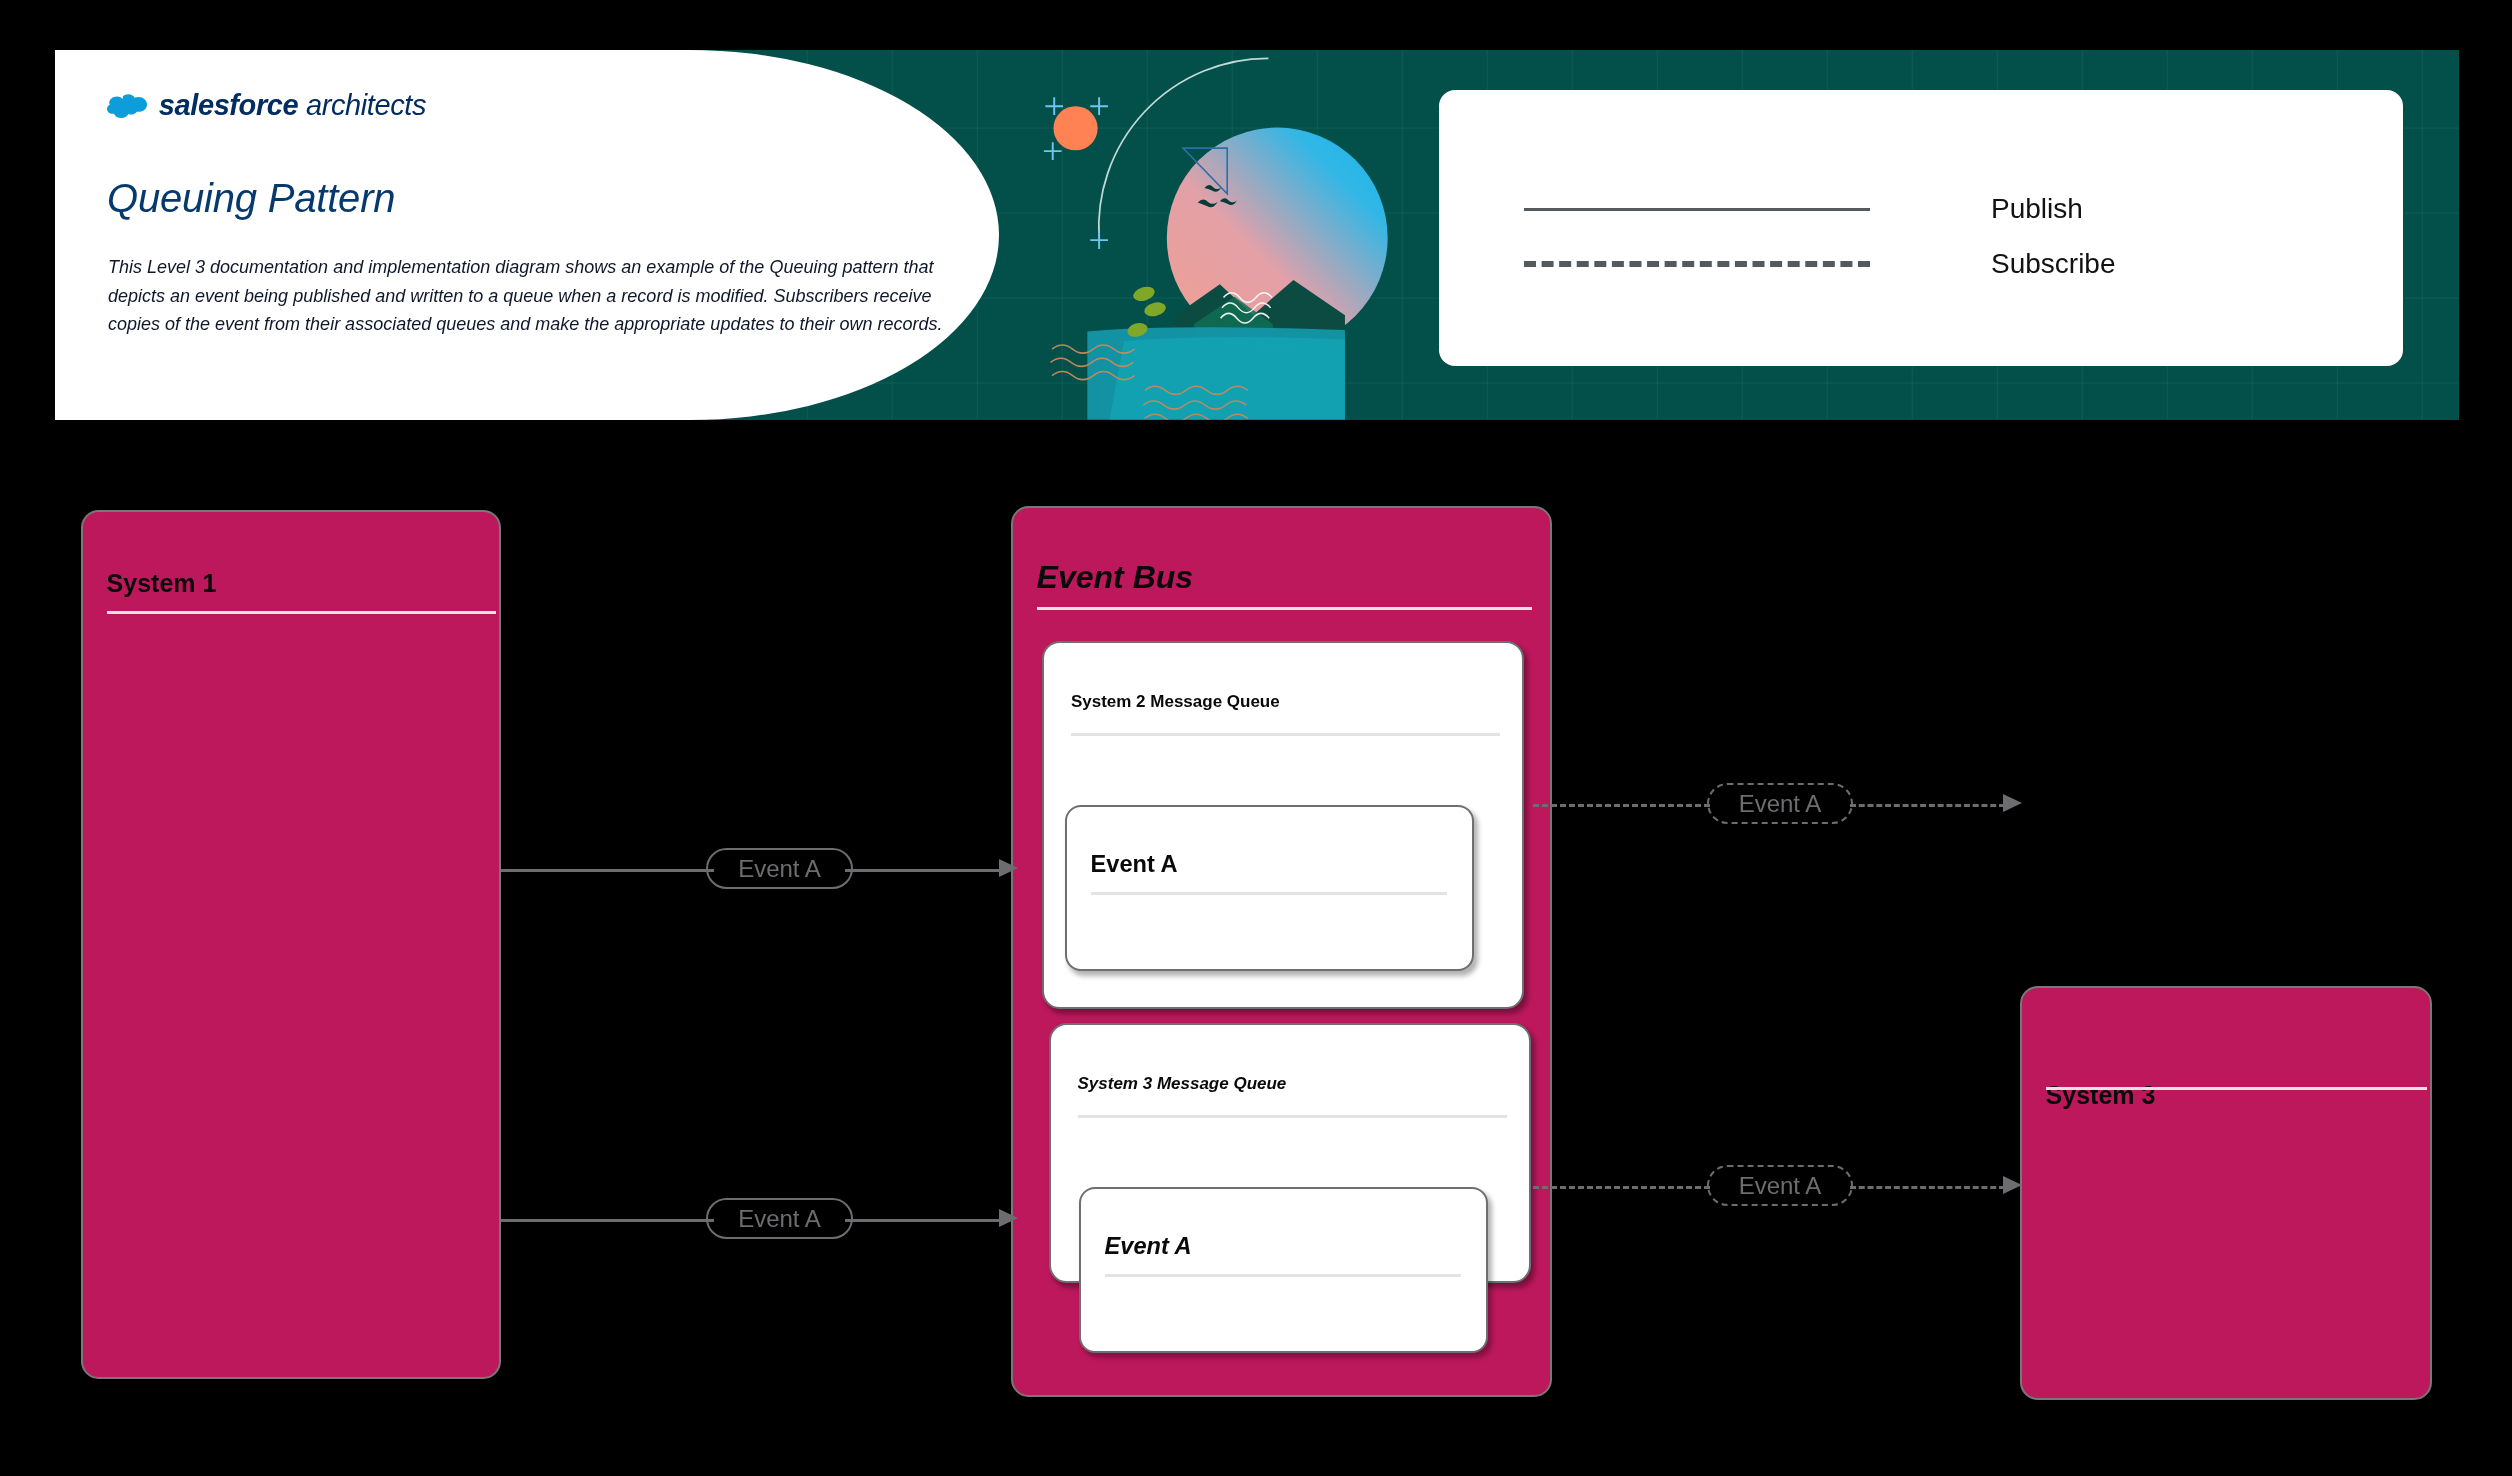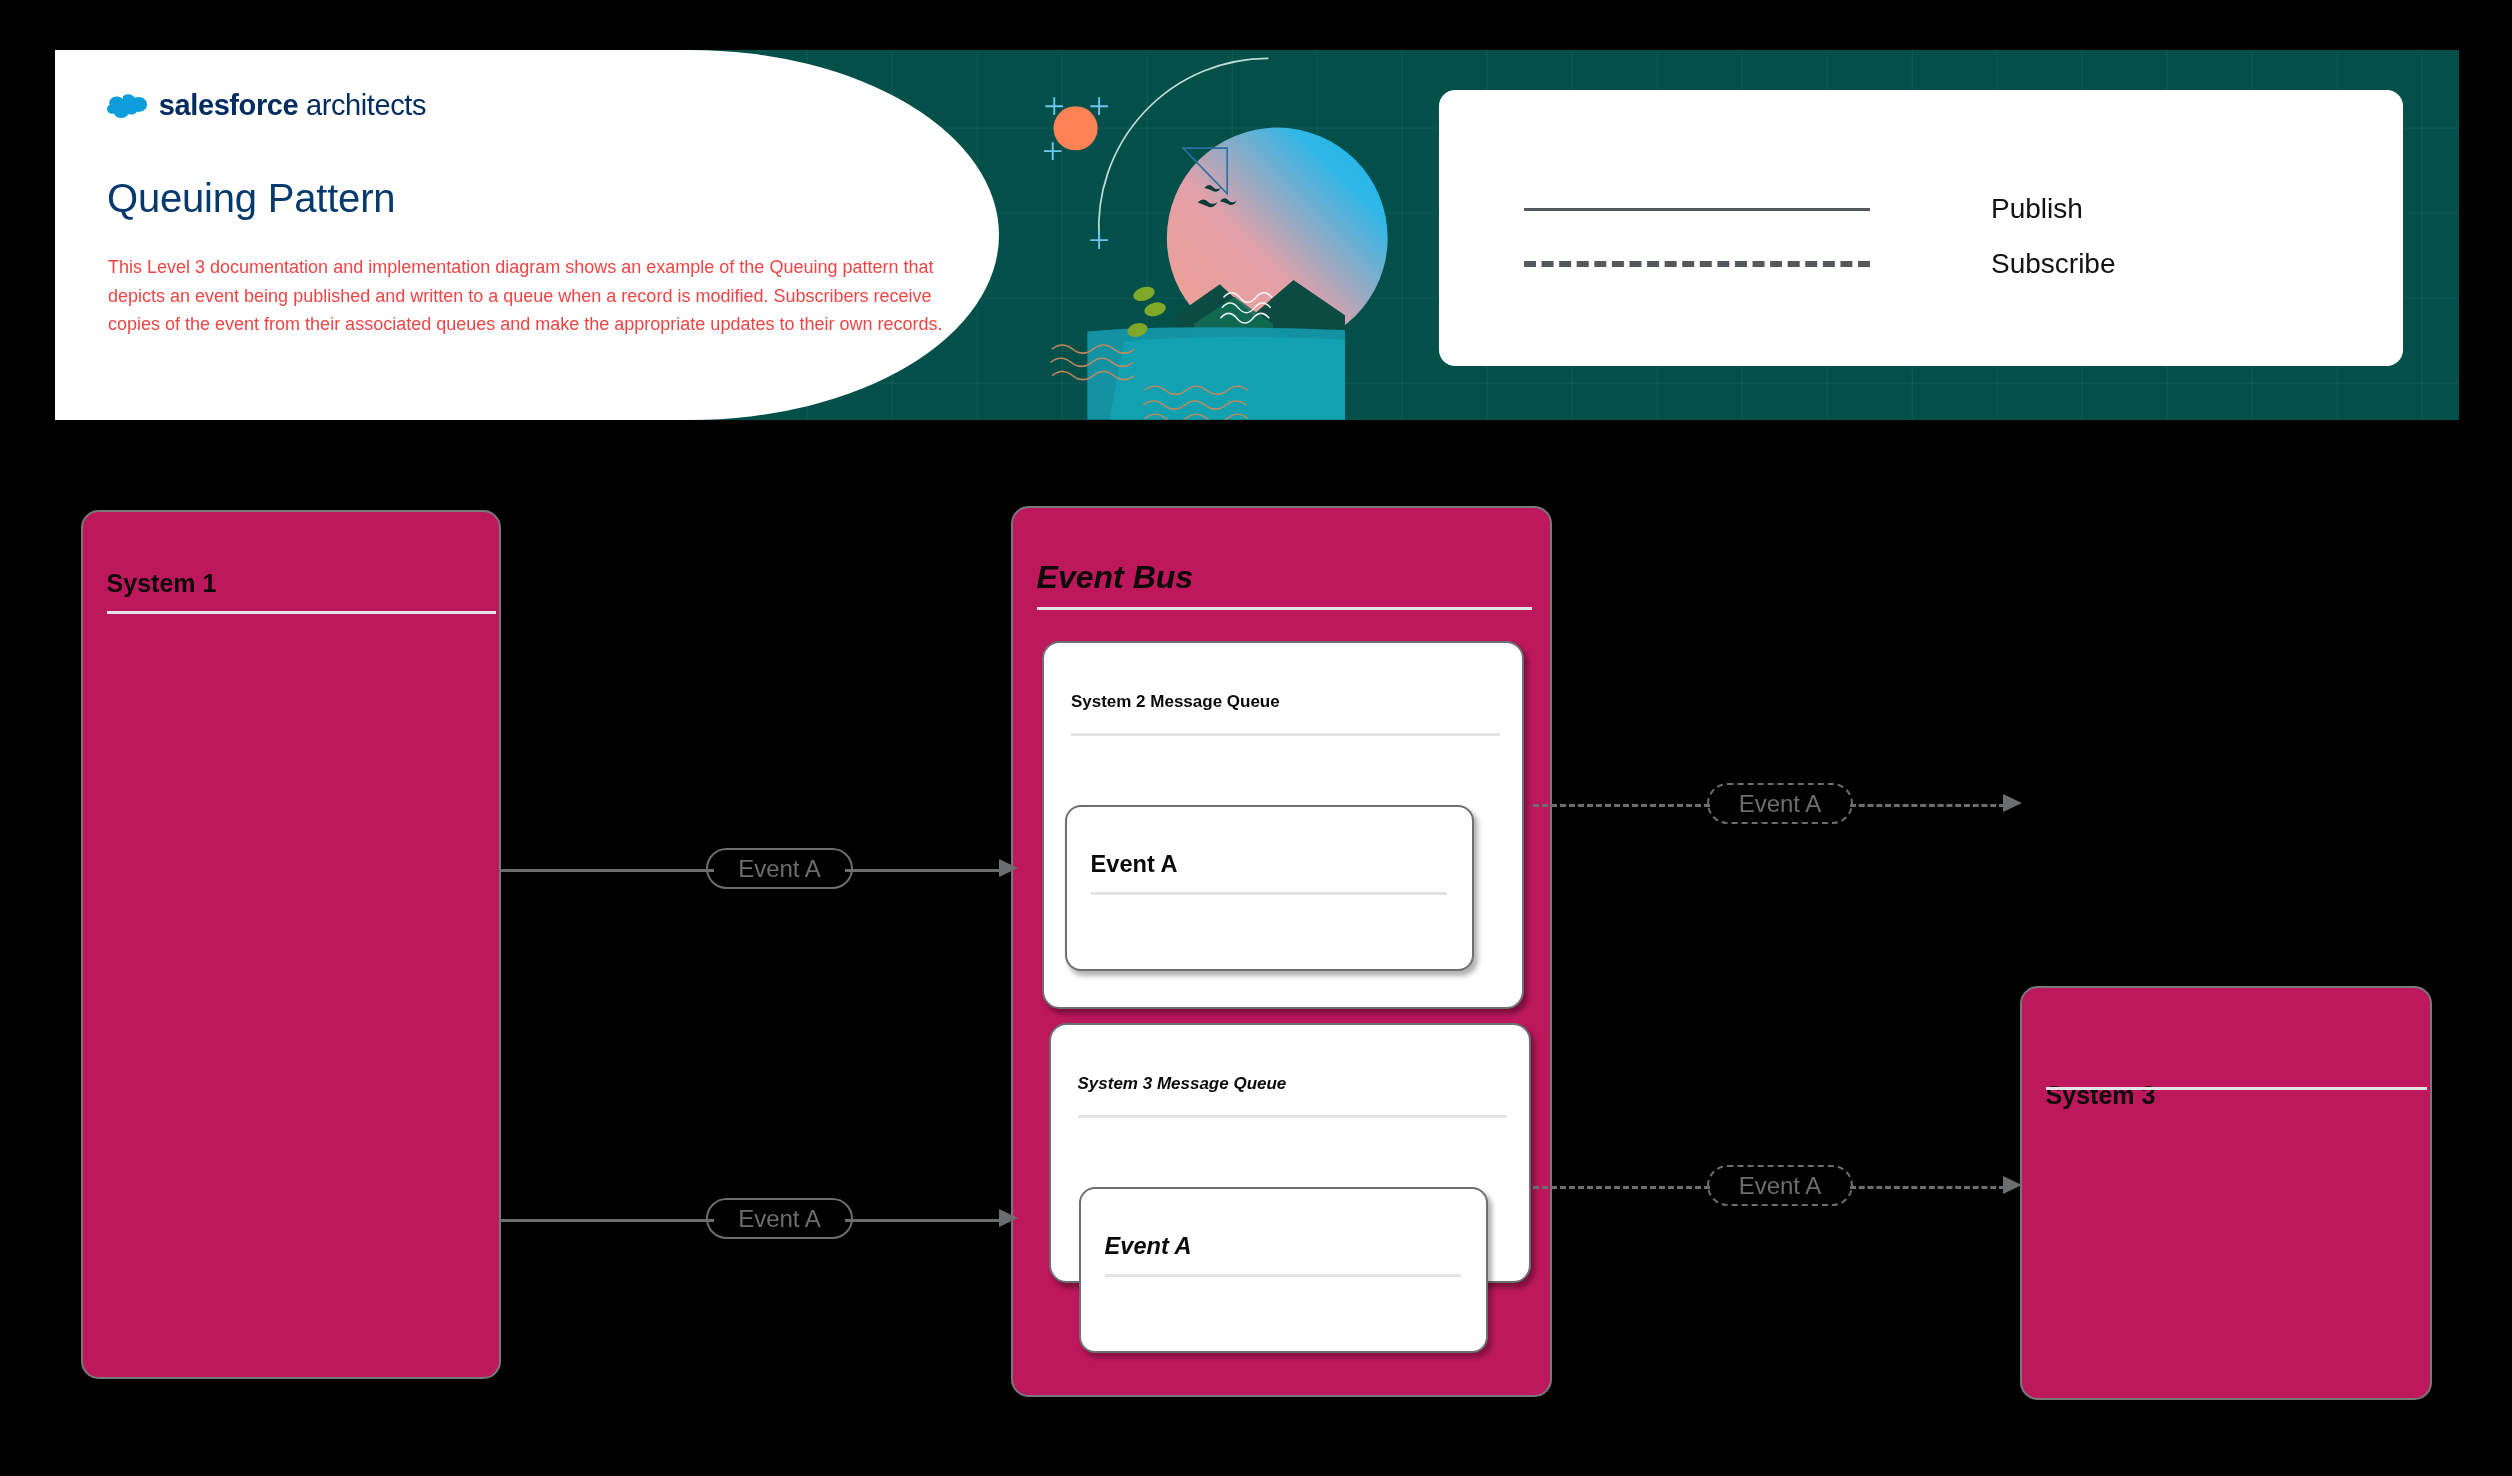--- a/index.html
+++ b/index.html
@@ -30,39 +30,40 @@
 
   
   .info-card {
     position: absolute;
     left: 0px; top: 0px;
     width: 944px; height: 370px;
     background: #ffffff;
     border-radius: 0 309px 309px 0 / 0 185px 185px 0;
     z-index: 4;
     padding: 0;
+    font-style: italic;
   }
   .sf-logo-row {
     position: absolute; left: 52px; top: 41px;
     display: flex; align-items: center; gap: 11.8px;
   }
   .sf-cloud { width: 40px; height: 25px; display:block; }
   .sf-word { font-size: 29px; letter-spacing: -0.4px; line-height: 1; }
   .sf-word .b { font-weight: 700; color: #032D60; }
   .sf-word .n { font-weight: 400; color: #032D60; }
 
   .page-title {
     position: absolute; left: 52px; top: 127px;
     font-size: 40px; font-weight: 400; color: #06396E;
     letter-spacing: -0.2px; line-height: 1.05;
   }
   .page-desc {
     position: absolute; left: 53px; top: 203px;
     width: 858px;
-    font-size: 18px; line-height: 1.59; color: #ef4444;
+    font-size: 18px; line-height: 1.59; color: #0f172a;
     font-weight: 400;
   }
   .illus-wrap {
     position: absolute; left: 944px; top: 0;
     width: 530px; height: 370px;
     overflow: hidden; z-index: 2;
   }
 
   
   .legend-card {

